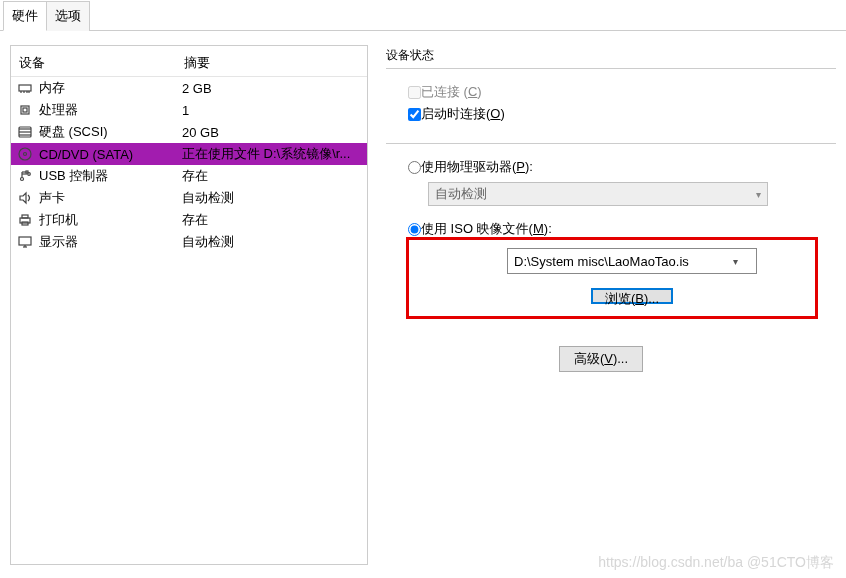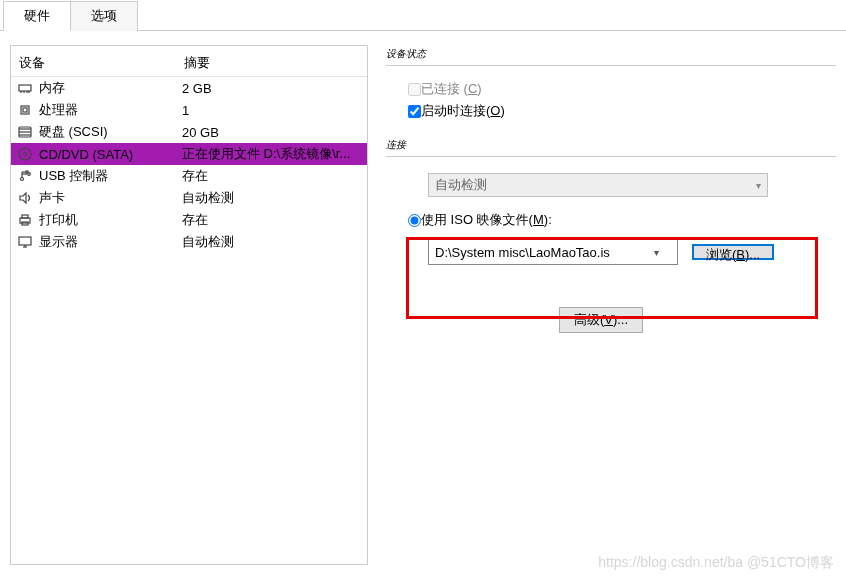--- a/index.html
+++ b/index.html
@@ -13,21 +13,21 @@
       overflow: hidden;
       position: relative;
     }
     .tabs {
       display: flex;
       border-bottom: 1px solid #ccc;
       background: #fff;
       padding-left: 3px;
     }
     .tab {
-      padding: 5px 20px;
+      padding: 5px 8px;
       border: 1px solid #ccc;
       border-bottom: none;
       background: #f6f6f6;
       margin-right: -1px;
       cursor: pointer;
       position: relative;
       top: 1px;
       font-size: 13px;
     }
     .tab.active {
@@ -83,23 +83,22 @@
       flex: 1;
       white-space: nowrap;
       overflow: hidden;
       text-overflow: ellipsis;
     }
     .right-panel {
       flex: 1;
       padding-top: 2px;
     }
     .group-title {
-      font-size: 10px;
+      font-size: 12px;
       margin-bottom: 4px;
-      font-style: italic;
     }
     .group-area {
       border-top: 1px solid #ccc;
       padding: 10px 0 14px 0;
       margin-top: 2px;
     }
     .cb-row, .rb-row {
       display: flex;
       align-items: center;
       margin: 4px 0 4px 22px;
@@ -121,20 +120,21 @@
       padding: 2px 6px;
       display: flex;
       align-items: center;
       justify-content: space-between;
     }
     .iso-path-row {
       margin: 10px 0 0 42px;
       display: flex;
       gap: 14px;
       align-items: center;
+      flex-direction: column;
     }
     .iso-input {
       width: 250px;
       height: 26px;
       border: 1px solid #888;
       padding: 2px 18px 2px 6px;
       font-size: 13px;
       position: relative;
       background: #fff;
       display: flex;
@@ -296,22 +296,25 @@
       <label class="cb-row disabled-text">
         <input type="checkbox" disabled="" style="">
         <span><span>已连接 (</span><span class="underline-char">C</span><span>)</span></span>
       </label>
       <label class="cb-row">
         <input type="checkbox" checked="" style="">
         <span><span>启动时连接(</span><span class="underline-char">O</span><span>)</span></span>
       </label>
     </div>
 
-    <div class="group-title">连接</div>
     <div class="group-area" style="border-top:1px solid #ccc;">
+      <label class="rb-row">
+        <input type="radio" name="conn" style="">
+        <span><span>使用物理驱动器(</span><span class="underline-char">P</span><span>):</span></span>
+      </label>
       <div class="select-box">
         <span>自动检测</span>
         <span style="color:#888;font-size:10px;">▾</span>
       </div>
 
       <label class="rb-row" style="margin-top:14px;">
         <input type="radio" name="conn" checked="" style="">
         <span><span>使用 ISO 映像文件(</span><span class="underline-char">M</span><span>):</span></span>
       </label>
       <div class="iso-path-row">

